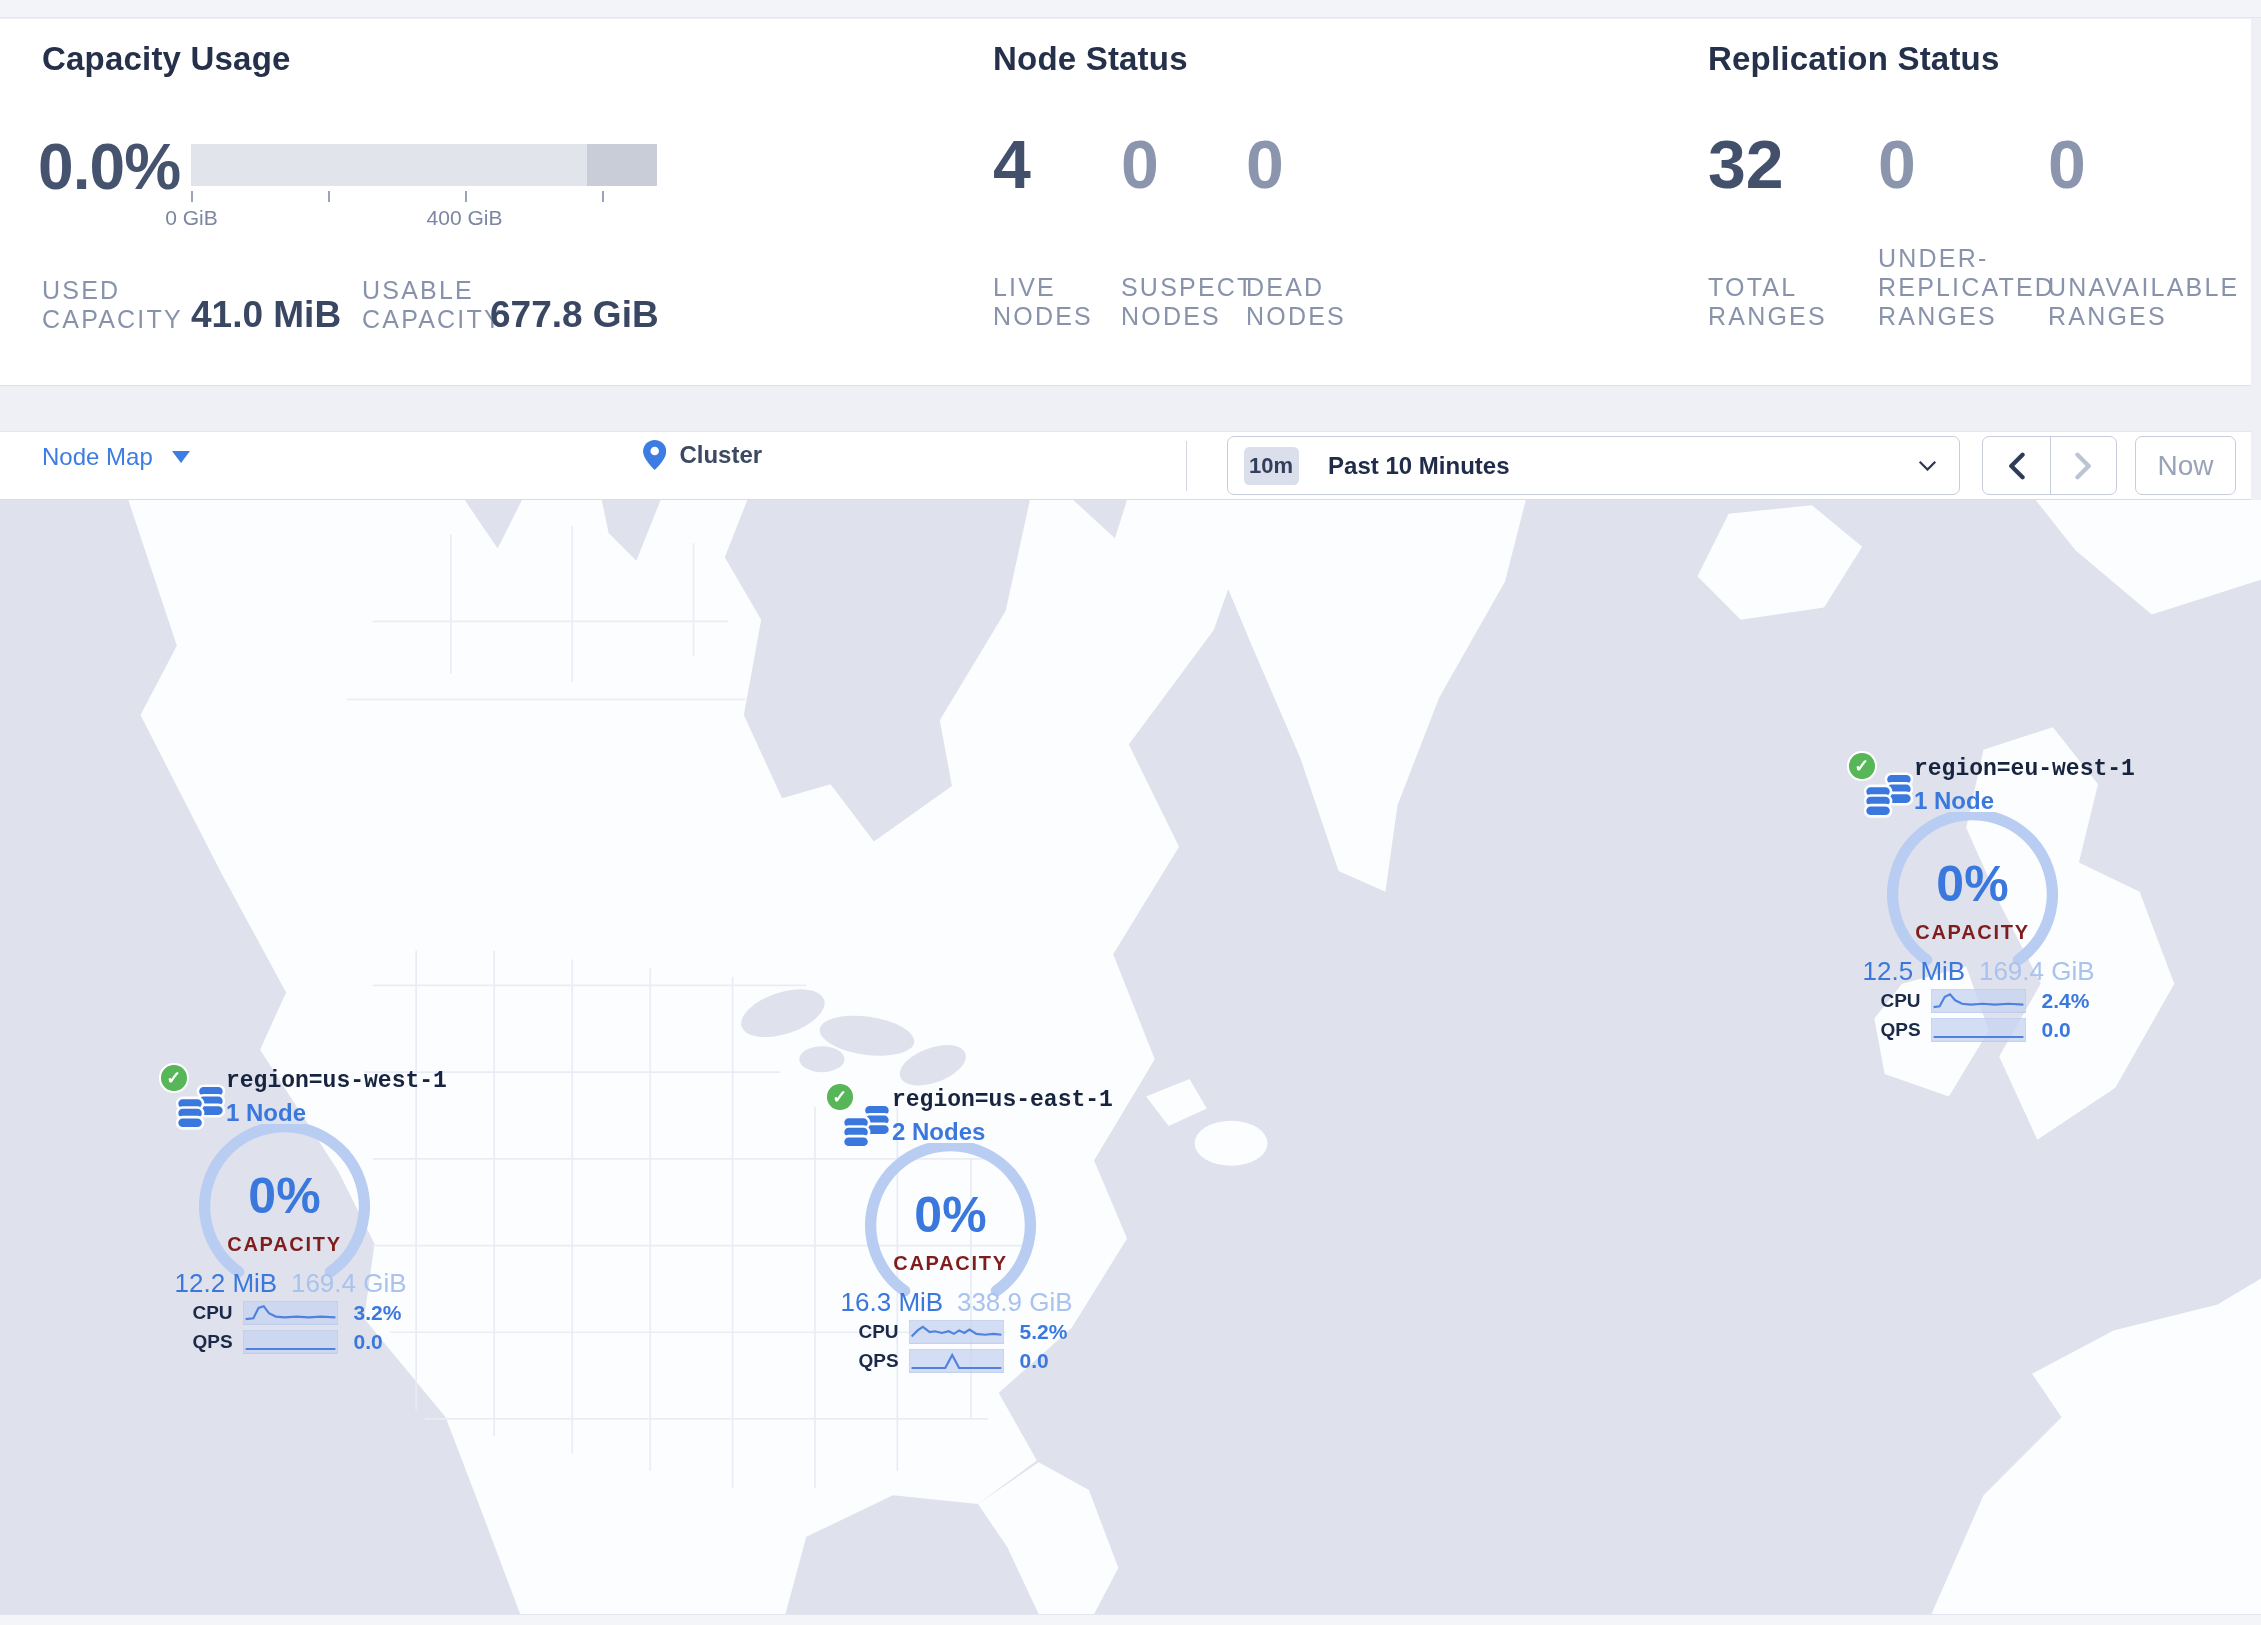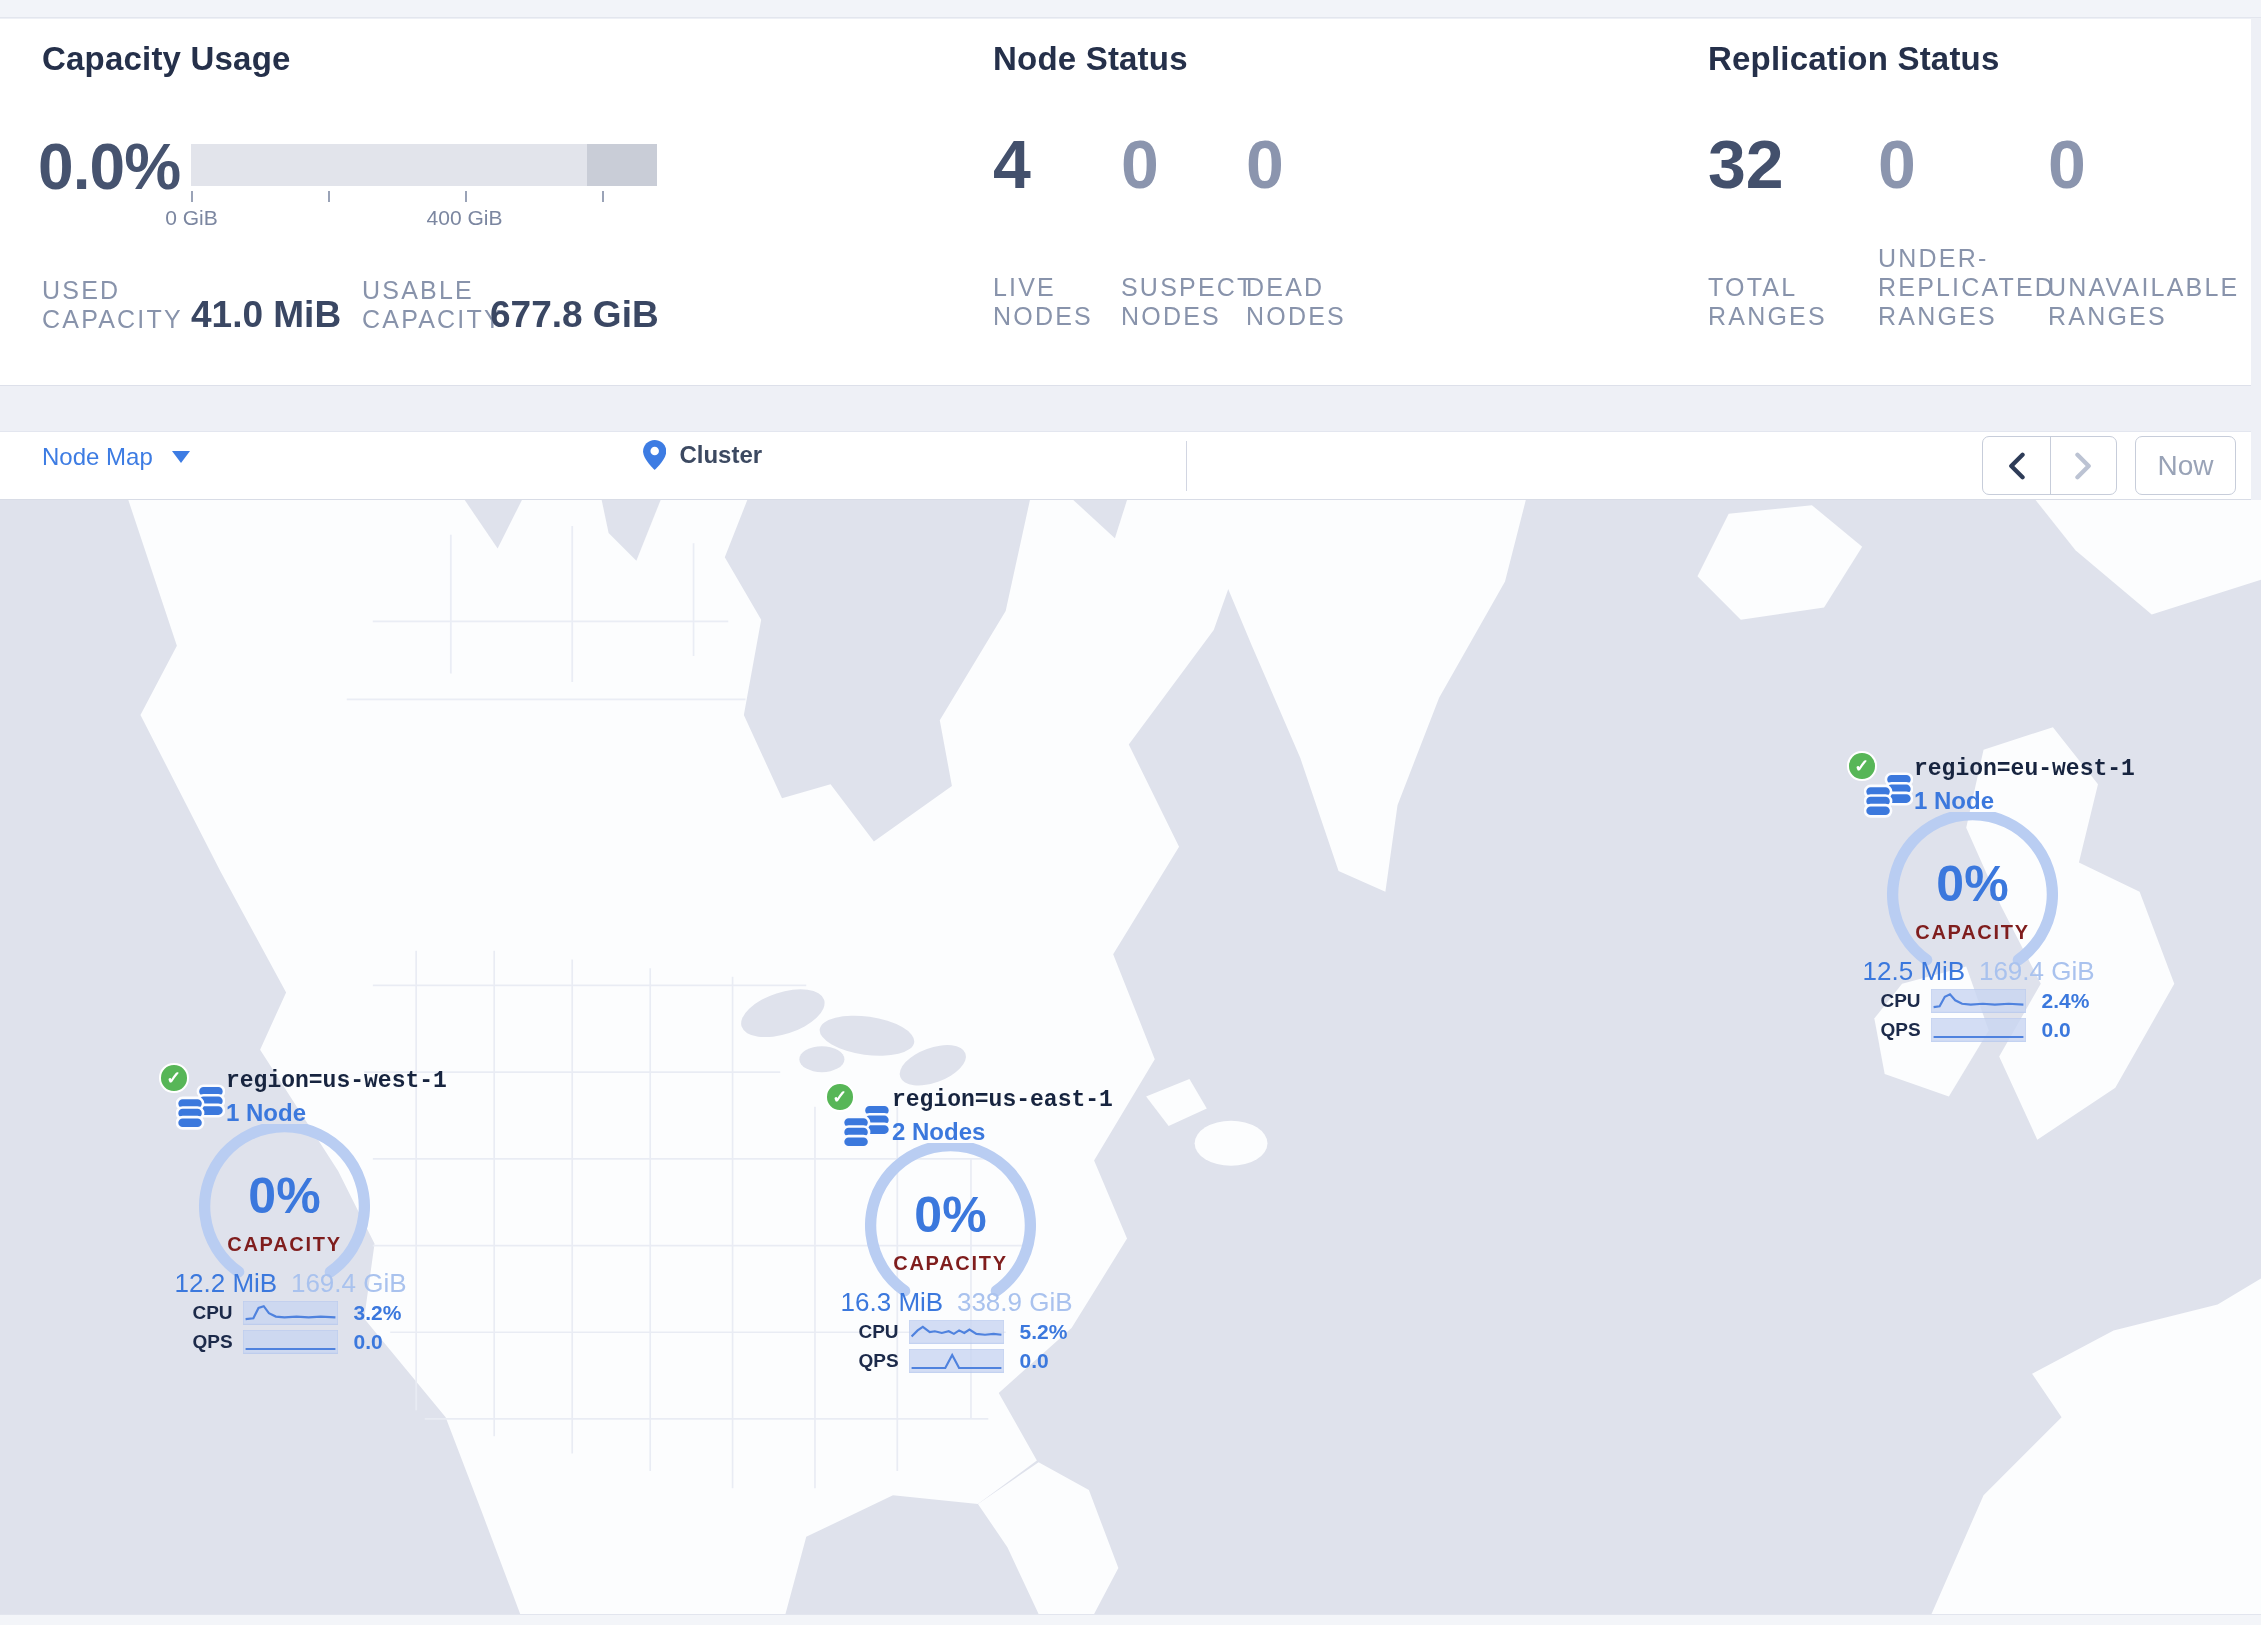--- a/index.html
+++ b/index.html
@@ -133,20 +133,27 @@
     <div class="caret-down"></div>
   </div>
   <div class="abs tb-divider"></div>
   <div class="abs cluster-crumb">
     <svg width="23.4" height="30" viewBox="0 0 24 31">
       <path d="M12 0 C5.3 0 0 5.2 0 11.7 C0 20.4 12 31 12 31 C12 31 24 20.4 24 11.7 C24 5.2 18.7 0 12 0 Z" fill="#3d7ce3"></path>
       <circle cx="12" cy="11.3" r="4.4" fill="#ffffff"></circle>
     </svg>
     <span>Cluster</span>
   </div>
+  <div class="abs timebox">
+    <div class="timebadge">10m</div>
+    <div class="timelabel">Past 10 Minutes</div>
+    <svg class="timecaret" width="19" height="11.3" viewBox="0 0 22 13">
+      <polyline points="2,2 11,11 20,2" fill="none" stroke="#2e3a55" stroke-width="2.6"></polyline>
+    </svg>
+  </div>
   <div class="abs pairbox">
     <div class="half">
       <svg width="19" height="28" viewBox="0 0 22 32">
         <polyline points="18,3 5,16 18,29" fill="none" stroke="#2e3c58" stroke-width="5" stroke-linecap="round" stroke-linejoin="round"></polyline>
       </svg>
     </div>
     <div class="half">
       <svg width="19" height="28" viewBox="0 0 22 32">
         <polyline points="4,3 17,16 4,29" fill="none" stroke="#bcc3d3" stroke-width="5" stroke-linecap="round" stroke-linejoin="round"></polyline>
       </svg>

